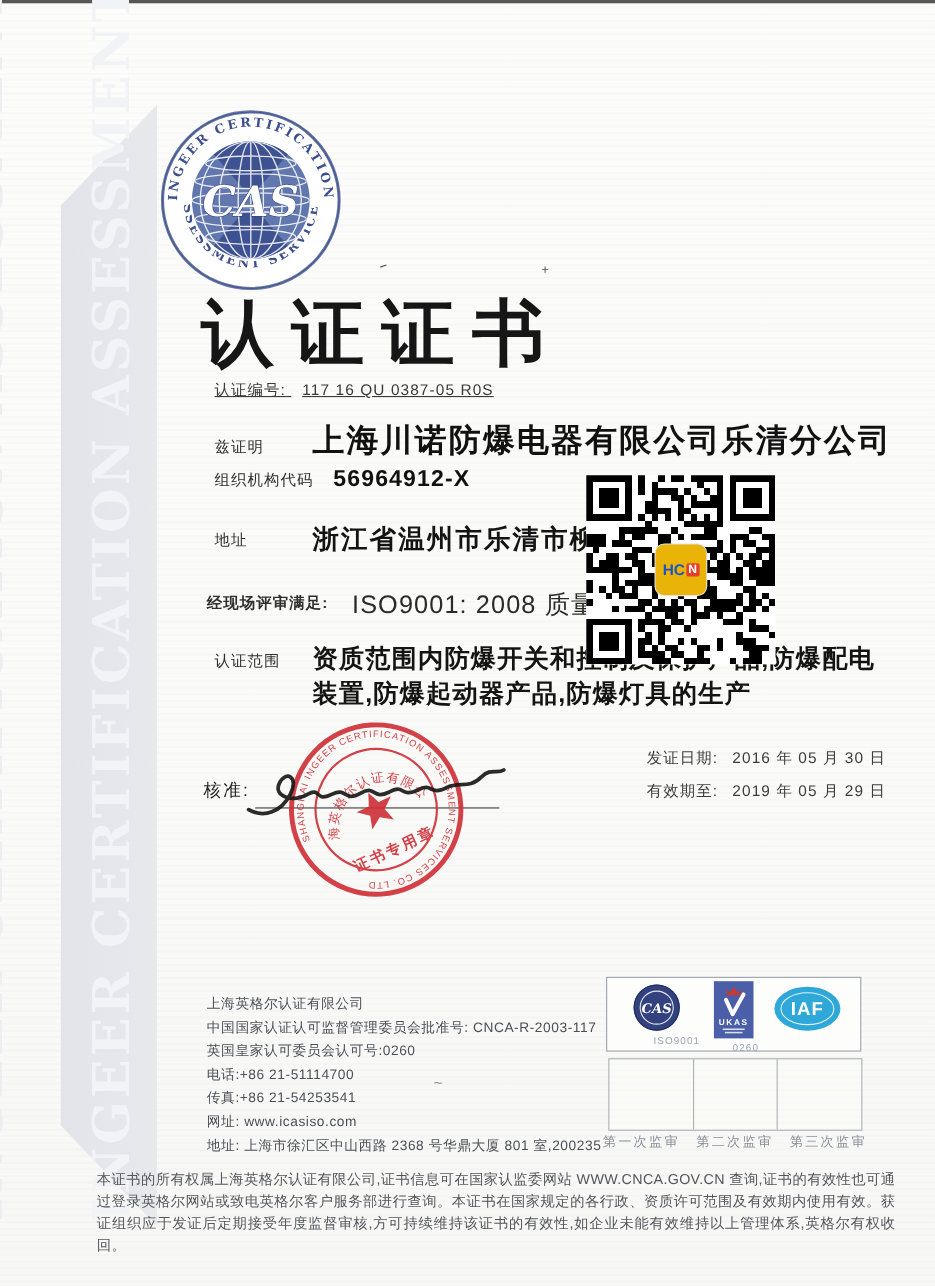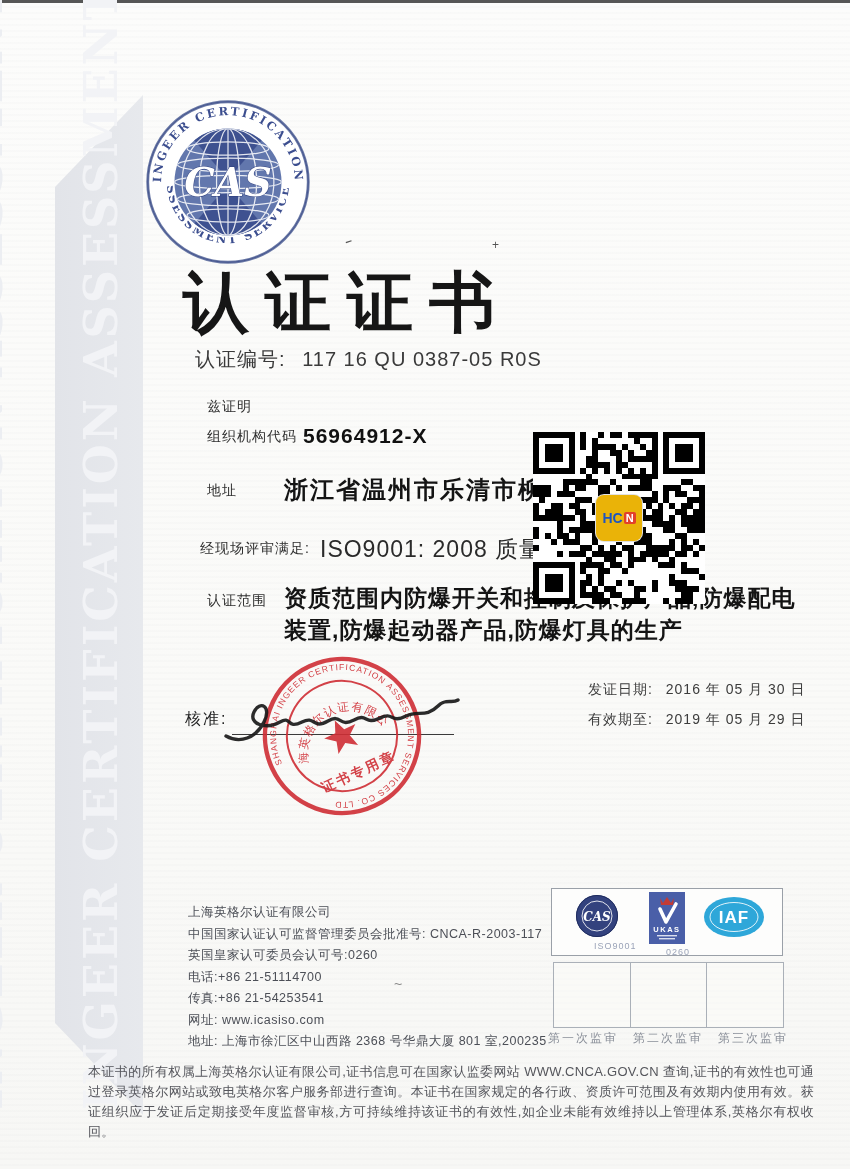--- a/index.html
+++ b/index.html
@@ -13,24 +13,24 @@
   .topline{left:0;top:0;width:100%;height:3px;background:#3a3a3a;opacity:.85;}
   
   .ribbon{left:55px;top:95px;width:88px;height:1020px;background:linear-gradient(90deg,#e2e4e9,#e7e9ed);
           clip-path:polygon(0 92px,100% 0,100% 100%,0 calc(100% - 92px));z-index:1;}
   .ribbon-text,.ghost-text{top:1110px;width:1005px;height:86px;transform-origin:0 0;transform:rotate(-90deg);
           font-family:"DejaVu Serif","Liberation Serif",serif;font-weight:bold;font-size:46px;
           letter-spacing:3px;line-height:86px;white-space:nowrap;z-index:2;}
   .ribbon-text{left:58px;color:#f2f3f6;}
   .ghost-text{left:-57px;color:#eceef2;z-index:0;}
   
-  .lab{font-size:14px;color:#2f2f2f;letter-spacing:1px;margin-left:12px;}
+  .lab{font-size:14px;color:#2f2f2f;letter-spacing:1px;}
   .title{left:183px;top:258px;font-size:66px;font-weight:900;color:#161616;letter-spacing:16px;z-index:3;
          font-family:Liberation Sans, sans-serif;}
-  .certno{left:195px;top:346px;font-size:20px;color:#3a3a3a;letter-spacing:1px;z-index:3;}
+  .certno{left:195px;top:346px;font-size:14px;color:#3a3a3a;letter-spacing:1px;z-index:3;text-decoration:underline;}
   .company{left:284px;top:381px;font-size:29px;font-weight:bold;color:#111;letter-spacing:2px;z-index:3;white-space:nowrap;}
   .orgcode{left:303px;top:424px;font-size:21px;font-weight:bold;color:#111;letter-spacing:1px;z-index:3;}
   .address{left:284px;top:474px;font-size:24px;font-weight:bold;color:#141414;letter-spacing:2px;z-index:3;white-space:nowrap;}
   .standard{left:320px;top:534px;font-size:23px;color:#2a2a2a;letter-spacing:1px;z-index:3;white-space:nowrap;}
   .scope{left:284px;top:582px;width:520px;font-size:23px;font-weight:bold;color:#141414;line-height:1.4;letter-spacing:1px;z-index:3;}
   .dates{left:588px;top:674px;font-size:14px;color:#3c3c3c;letter-spacing:1px;line-height:30px;z-index:3;}
   .approve{left:185px;top:709px;font-size:16px;color:#222;z-index:7;letter-spacing:2px;}
   .approve-line{left:232px;top:734px;width:222px;height:0;border-top:1.5px solid #3a3a3a;z-index:6;}
   .footer{left:188px;top:902px;font-size:12.5px;color:#4c4f57;line-height:21.5px;letter-spacing:.5px;z-index:3;}
   .disclaimer{left:88px;top:1062px;width:726px;font-size:13px;color:#55565c;line-height:1.55;
@@ -100,27 +100,28 @@
   <div class="abs title">认证证书</div>
   <div class="abs speck" style="left:345px;top:234px;transform:rotate(-18deg);font-weight:bold;">–</div>
   <div class="abs speck" style="left:492px;top:238px;">+</div>
 
   <div class="abs certno">
     <span>认证编号:</span>
     <span style="margin-left:10px;">117 16 QU 0387-05 R0S</span>
   </div>
 
   <div class="abs lab" style="left:195px;top:398px;z-index:3;">兹证明</div>
+  <div class="abs company">上海川诺防爆电器有限公司乐清分公司</div>
   <div class="abs lab" style="left:195px;top:428px;z-index:3;">组织机构代码</div>
   <div class="abs orgcode">56964912-X</div>
 
   <div class="abs lab" style="left:195px;top:482px;z-index:3;">地址</div>
   <div class="abs address">浙江省温州市乐清市柳市镇</div>
 
-  <div class="abs lab" style="left:188px;top:540px;z-index:3;">经现场评审满足:</div>
+  <div class="abs lab" style="left:188px;top:540px;z-index:3;font-weight:bold;">经现场评审满足:</div>
   <div class="abs standard">ISO9001: 2008 质量管理</div>
 
   <div class="abs lab" style="left:195px;top:592px;z-index:3;">认证范围</div>
   <div class="abs scope">资质范围内防爆开关和控制及保护产品,防爆配电装置,防爆起动器产品,防爆灯具的生产</div>
 
   <div class="abs qr">
     <svg id="qr-svg" width="172" height="172" viewBox="0 0 29 29" shape-rendering="crispEdges">
         <rect x="0" y="0" width="29" height="29" fill="#fff"></rect>
         <rect x="8" y="0" width="1" height="1" fill="#000"></rect>
         <rect x="11" y="0" width="1" height="1" fill="#000"></rect>

